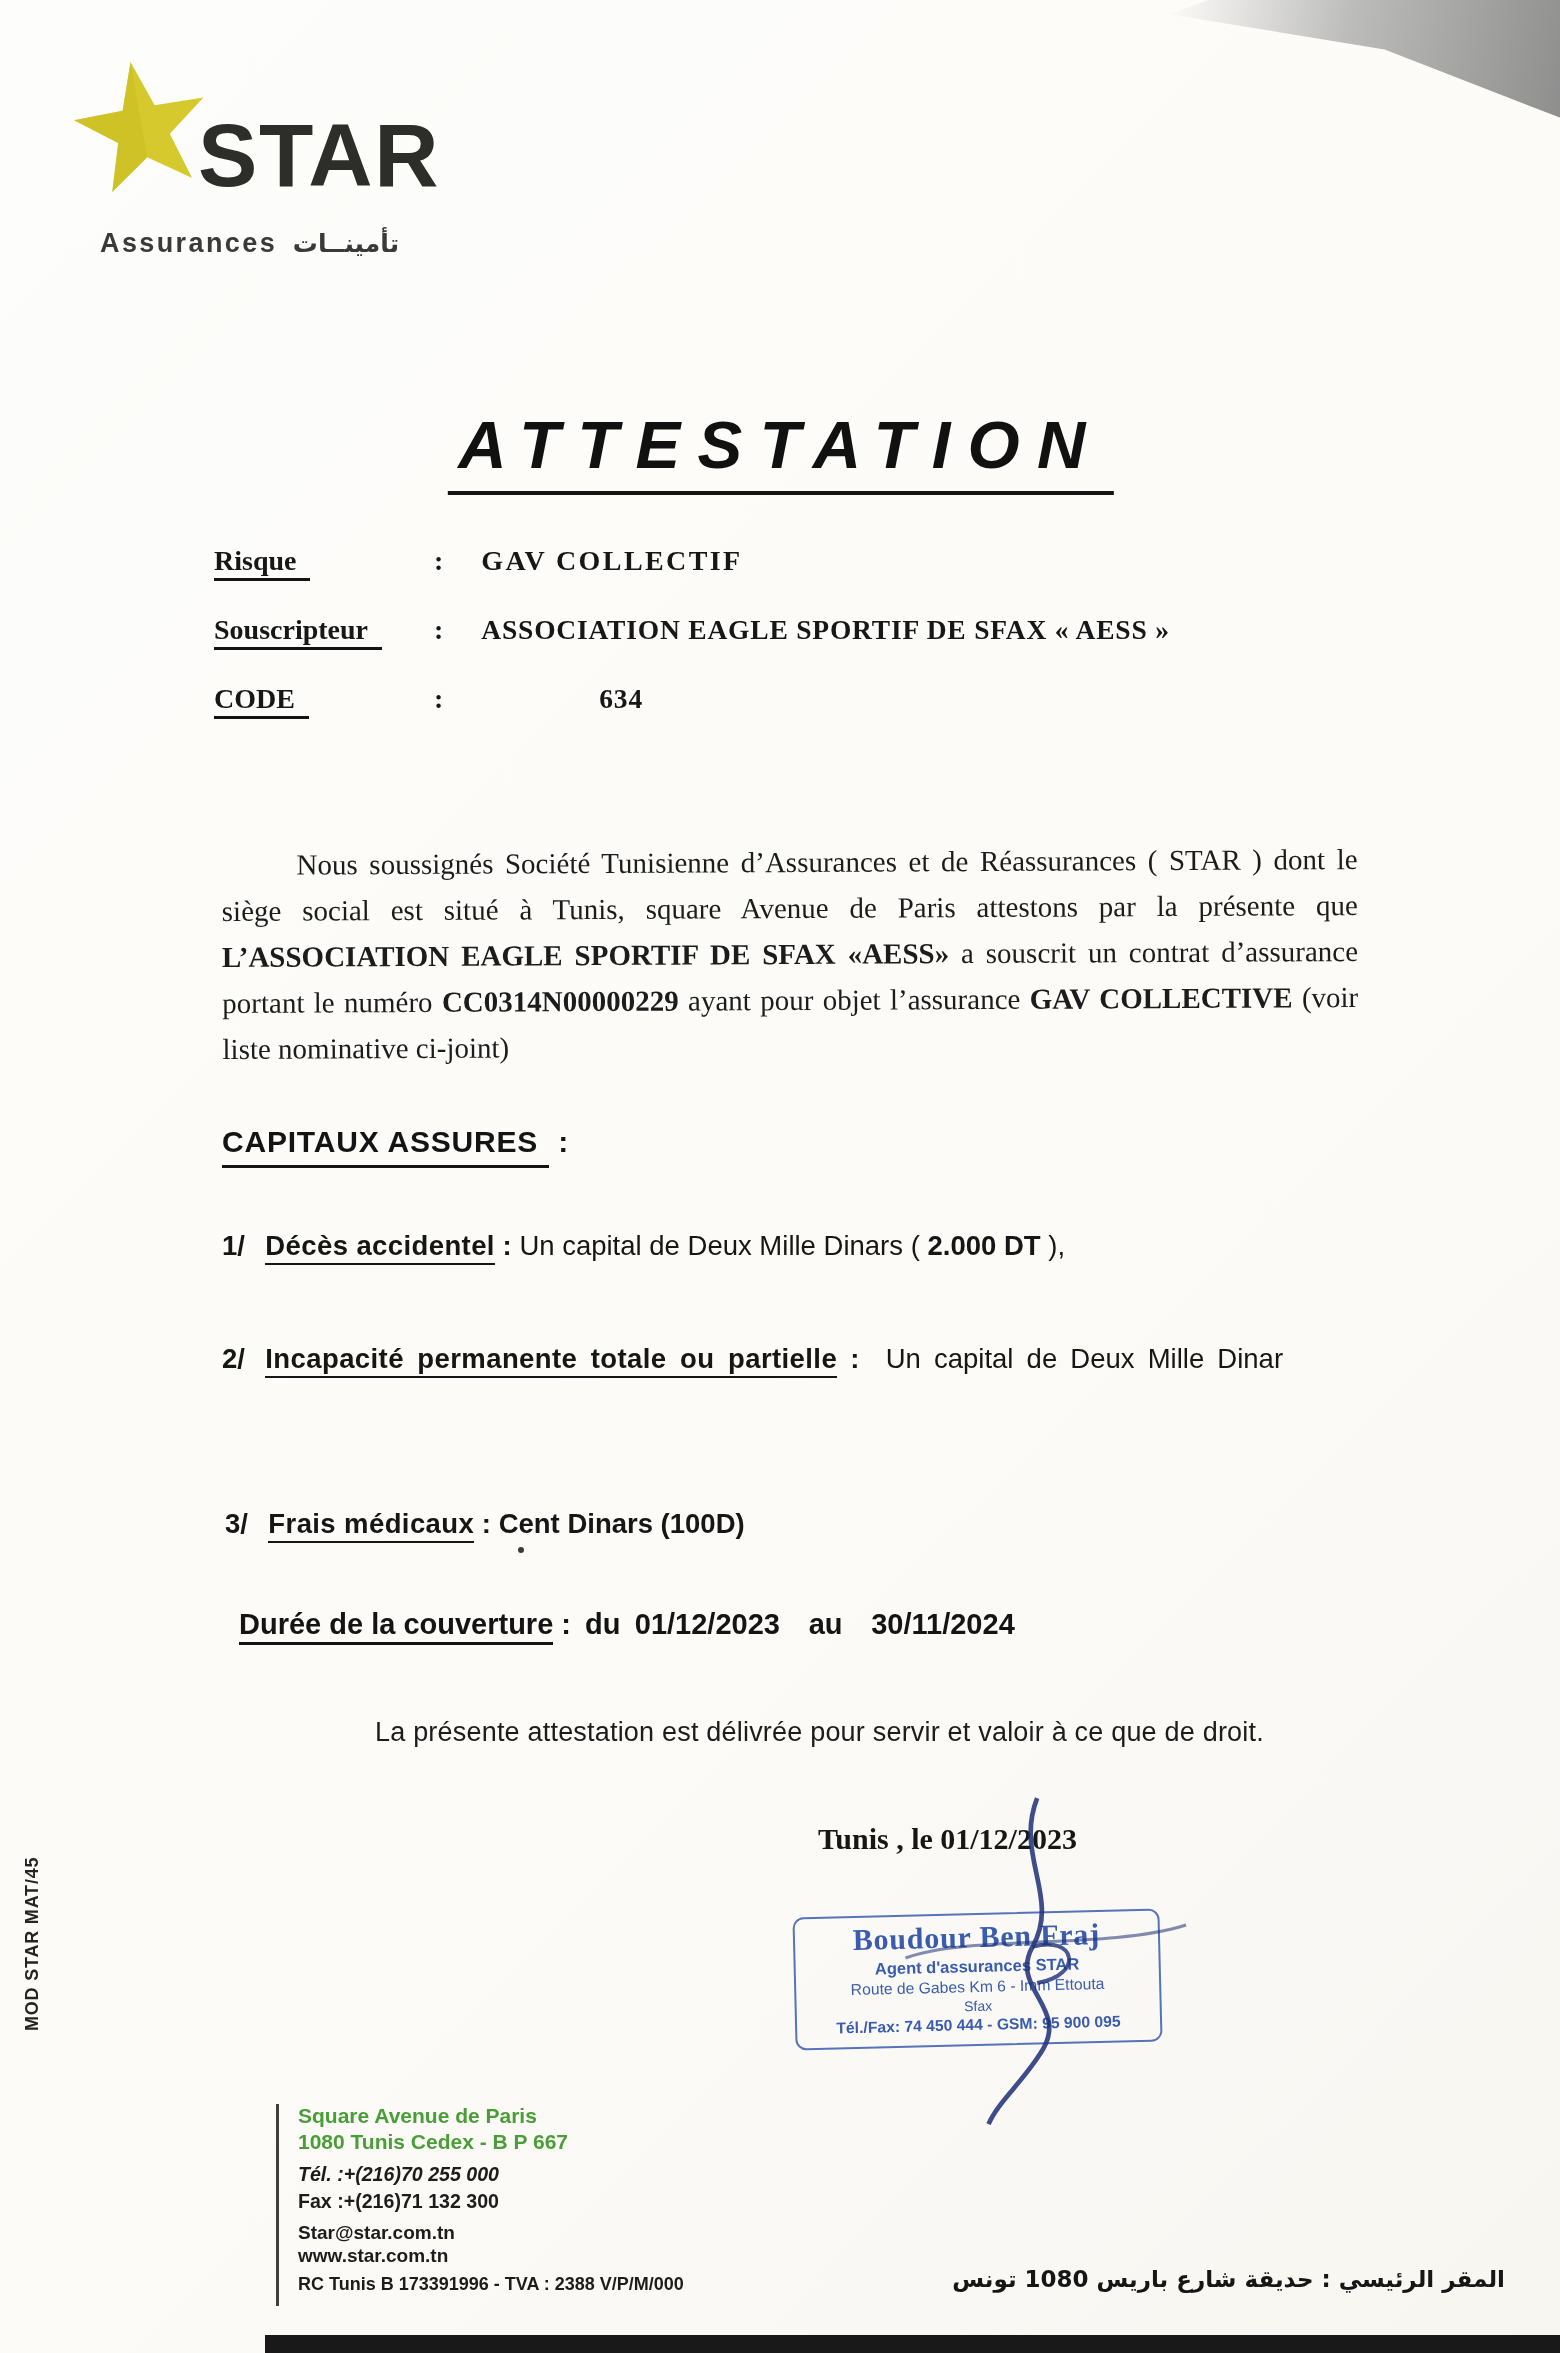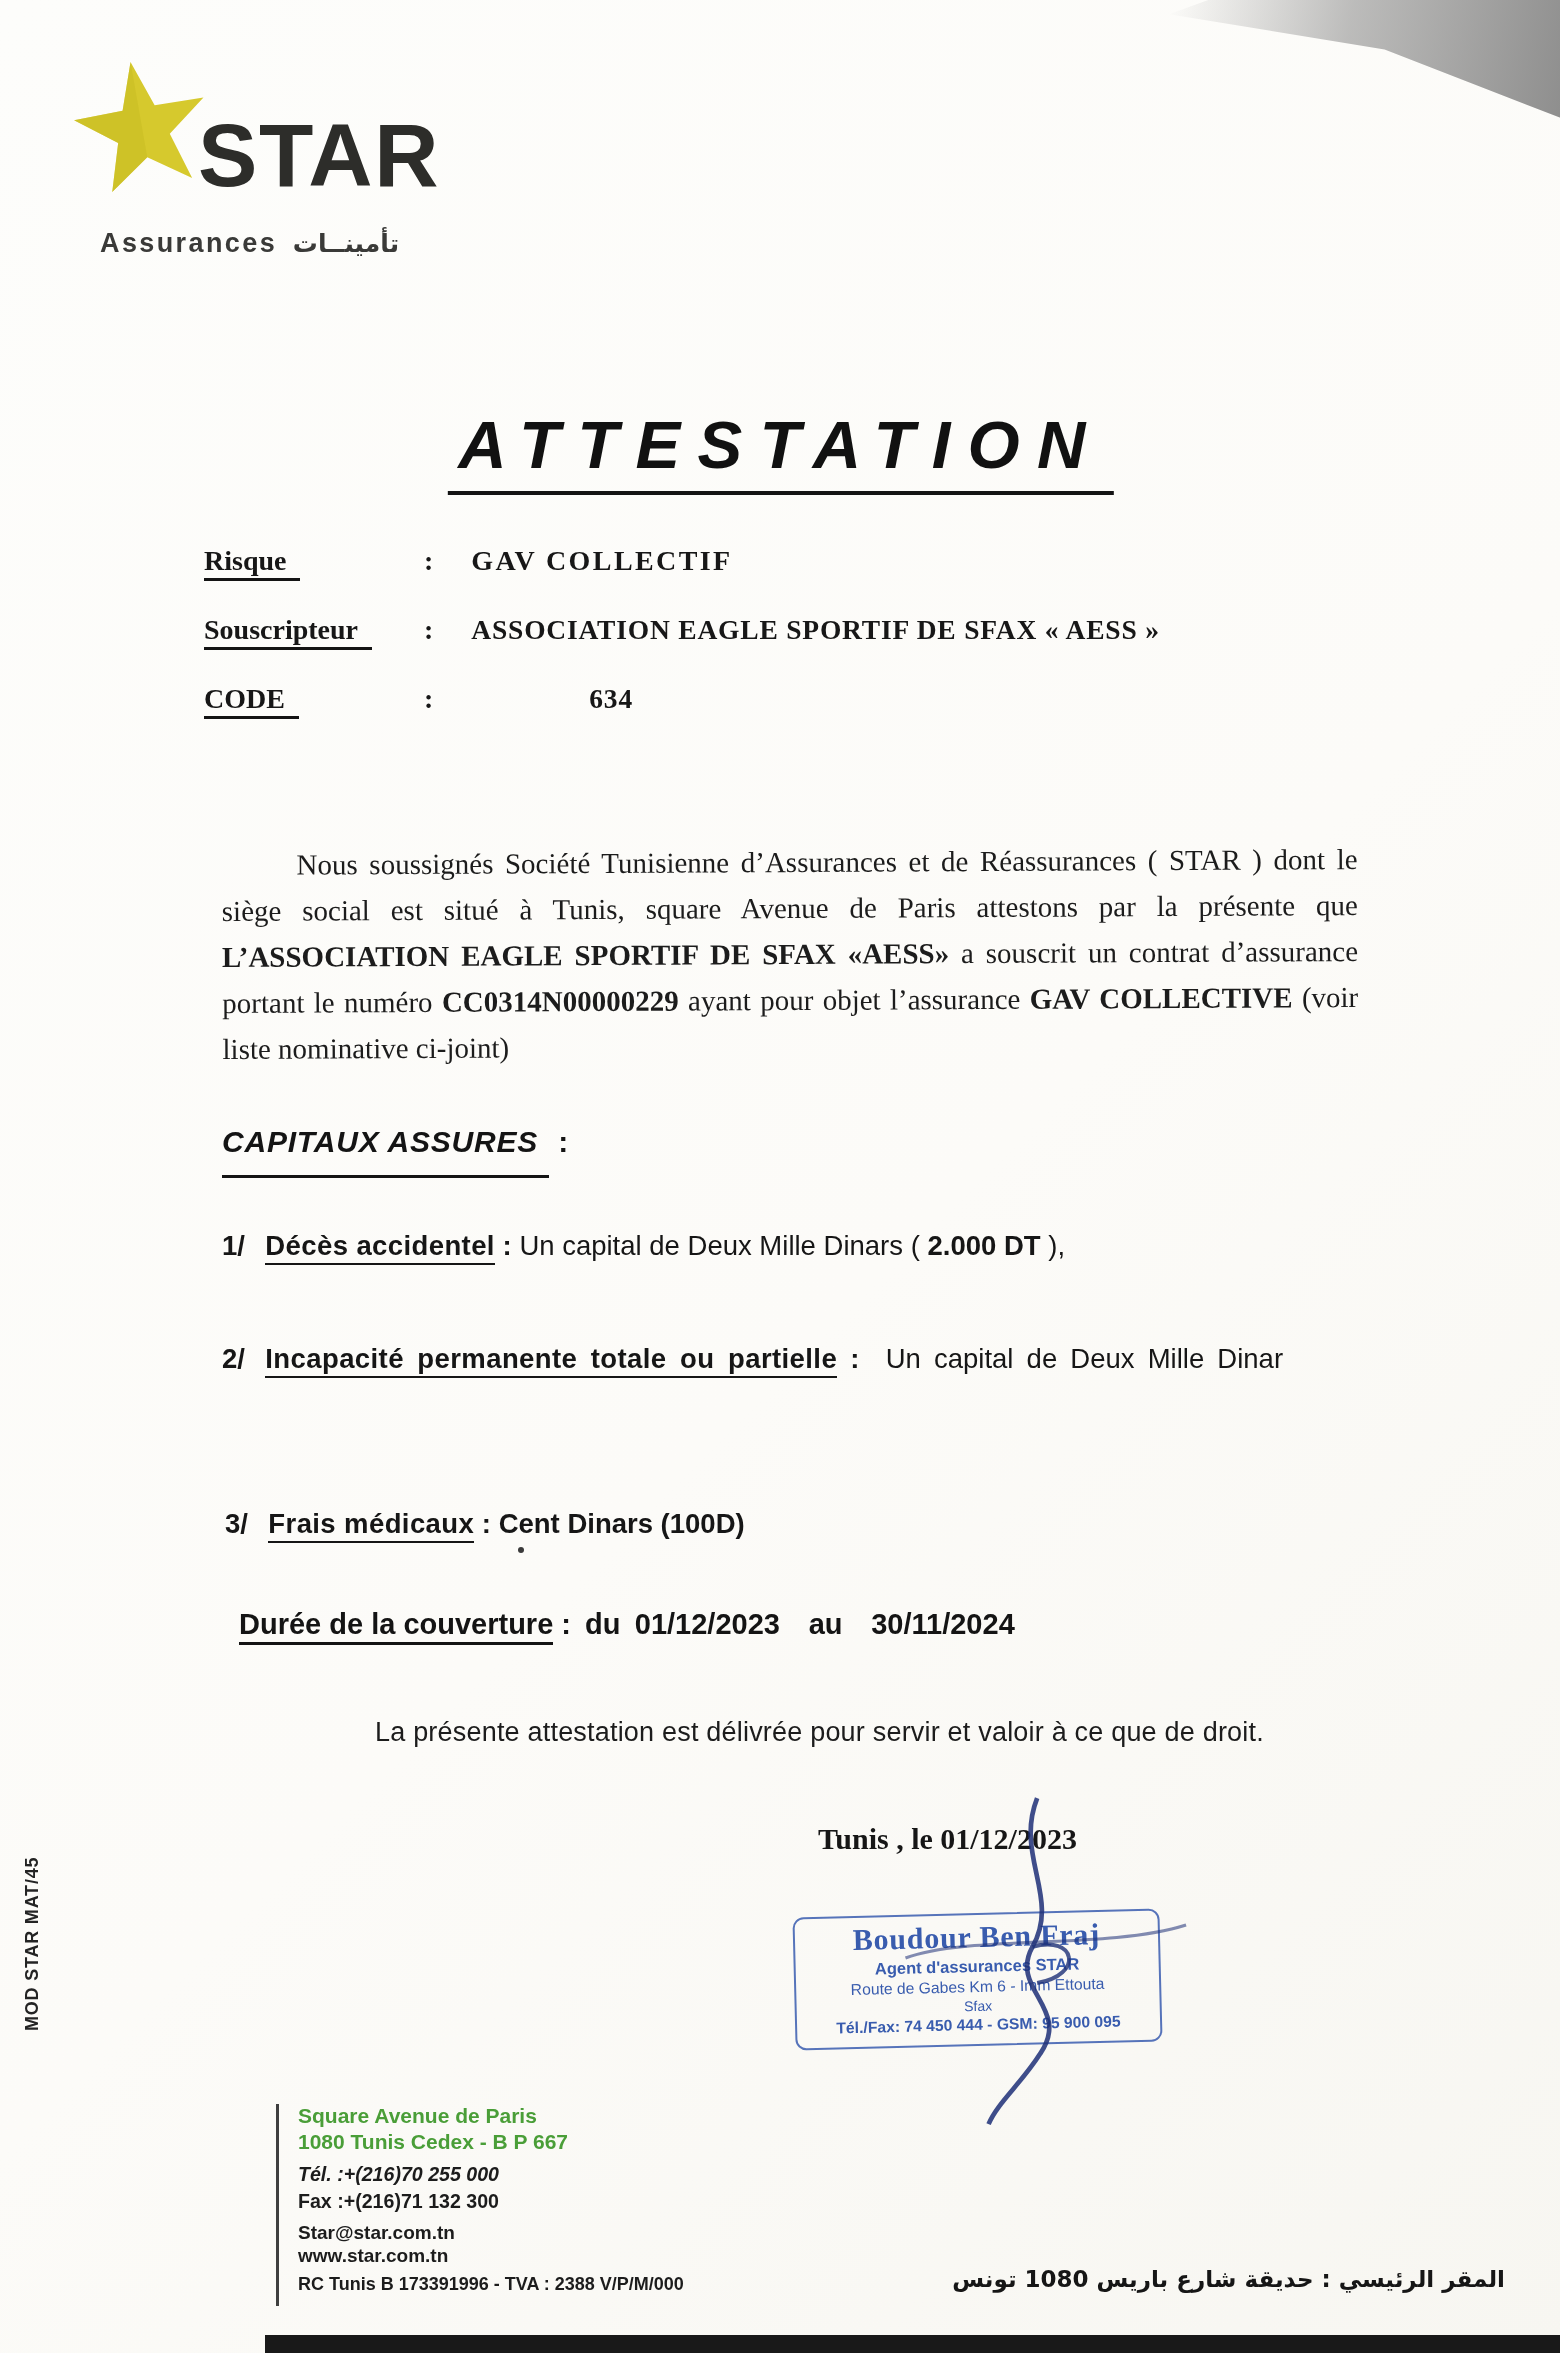--- a/index.html
+++ b/index.html
@@ -22,38 +22,38 @@
   .logo-sub{position:absolute;left:100px;top:228px;font-family:"Liberation Sans","DejaVu Sans",sans-serif;
     font-size:27px;font-weight:700;color:#3a3a38;letter-spacing:2.4px;display:flex;gap:15.7px;align-items:baseline;}
   .logo-sub .ar{font-family:"DejaVu Sans",sans-serif;letter-spacing:0;font-size:25px;}
 
   
   .doc-title{position:absolute;left:50%;top:406px;transform:translateX(-50%);
     font-family:"Liberation Sans","DejaVu Sans",sans-serif;font-style:italic;font-weight:700;
     font-size:67px;letter-spacing:17.3px;color:#111;border-bottom:4.7px solid #141414;padding:0 11px 7.8px 11px;white-space:nowrap;}
 
   
-  .fields{position:absolute;left:204px;top:545px;font-size:28px;font-weight:700;color:#171717;}
+  .fields{position:absolute;left:214px;top:545px;font-size:28px;font-weight:700;color:#171717;}
   .frow{height:39px;margin-bottom:30px;white-space:nowrap;}
   .flabel{display:inline-block;width:220px;}
   .flabel .u2{border-bottom:3.1px solid #141414;padding-bottom:1.6px;padding-right:14px;}
   .fcolon{display:inline-block;width:17.3px;}
   .fvalue{margin-left:30px;font-size:27.5px;letter-spacing:0.8px;}
   .fvalue.risque{letter-spacing:2.4px;font-size:28px;}
   .fvalue.code{margin-left:148px;}
 
   
   .para{position:absolute;left:222px;top:810px;width:1136px;font-size:29px;line-height:46px;
     text-align:justify;text-indent:75px;color:#1c1c1c;transform:rotate(-0.3deg);}
   .para .b{font-weight:700;}
 
   
   .sans{font-family:"Liberation Sans","DejaVu Sans",sans-serif;}
   .capitaux{position:absolute;left:222px;top:1125px;font-size:30px;font-weight:700;color:#141414;letter-spacing:0.8px;}
-  .capitaux .u2{border-bottom:3.1px solid #141414;padding-bottom:17px;padding-right:11px;font-style:italic;}
+  .capitaux .u2{border-bottom:3.1px solid #141414;padding-bottom:7px;padding-right:11px;}
 
   .item{position:absolute;left:222px;width:1153px;font-size:27.5px;color:#161616;}
   .inum{font-weight:700;margin-right:20.4px;}
   .ilbl{font-weight:700;border-bottom:2.4px solid #161616;padding-bottom:1.6px;letter-spacing:0.4px;}
   .isep{font-weight:700;}
   .istrong{font-weight:700;}
   .pre{white-space:pre-wrap;}
   .item2 .l1{word-spacing:5.5px;}
   .item2 .line2{margin-top:19px;font-weight:700;}
   .item3{font-weight:700;}

